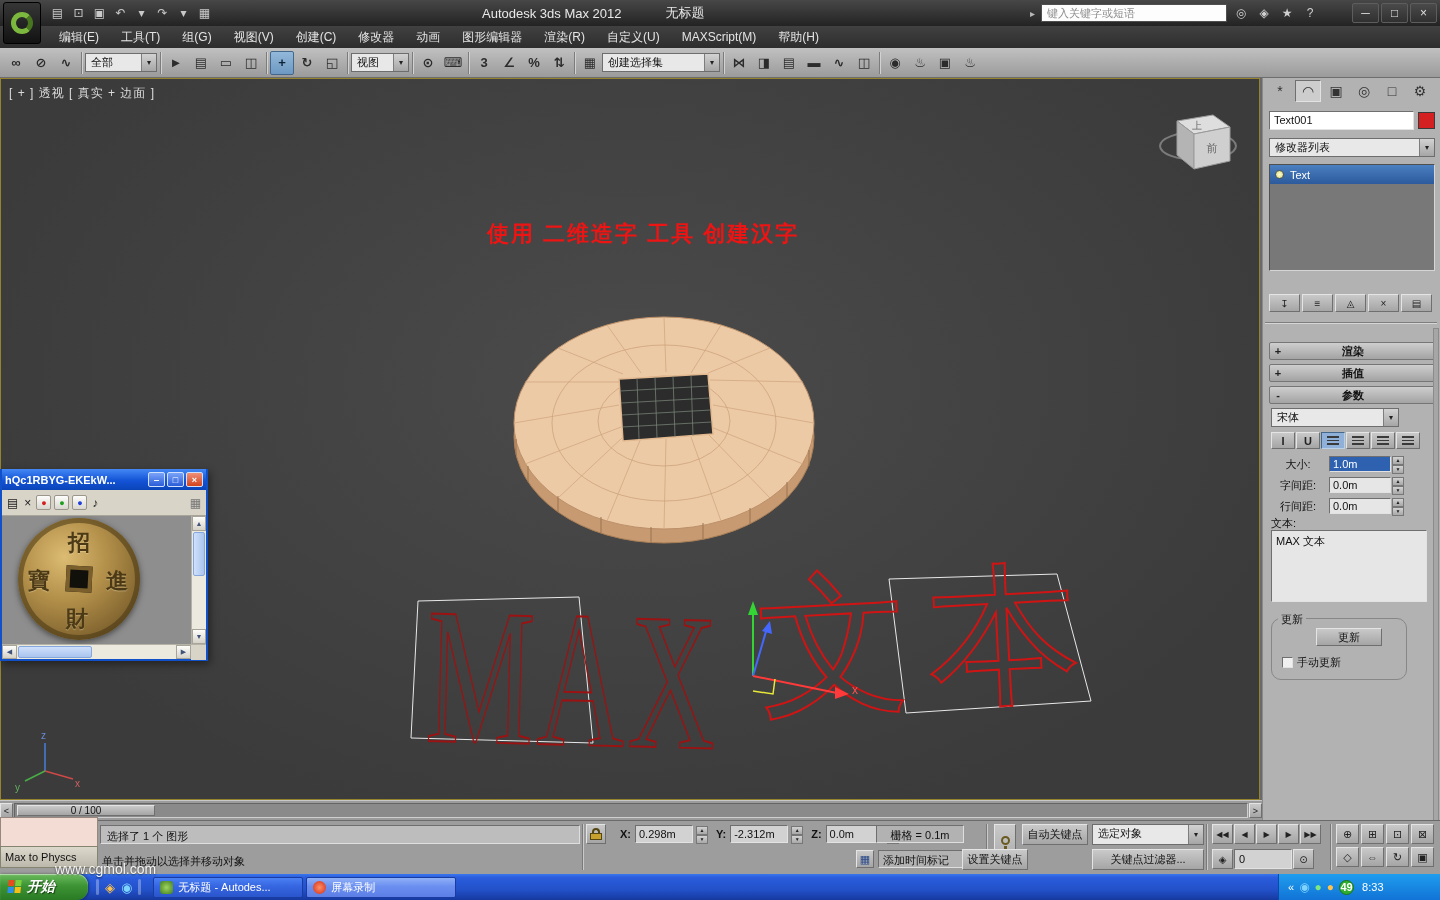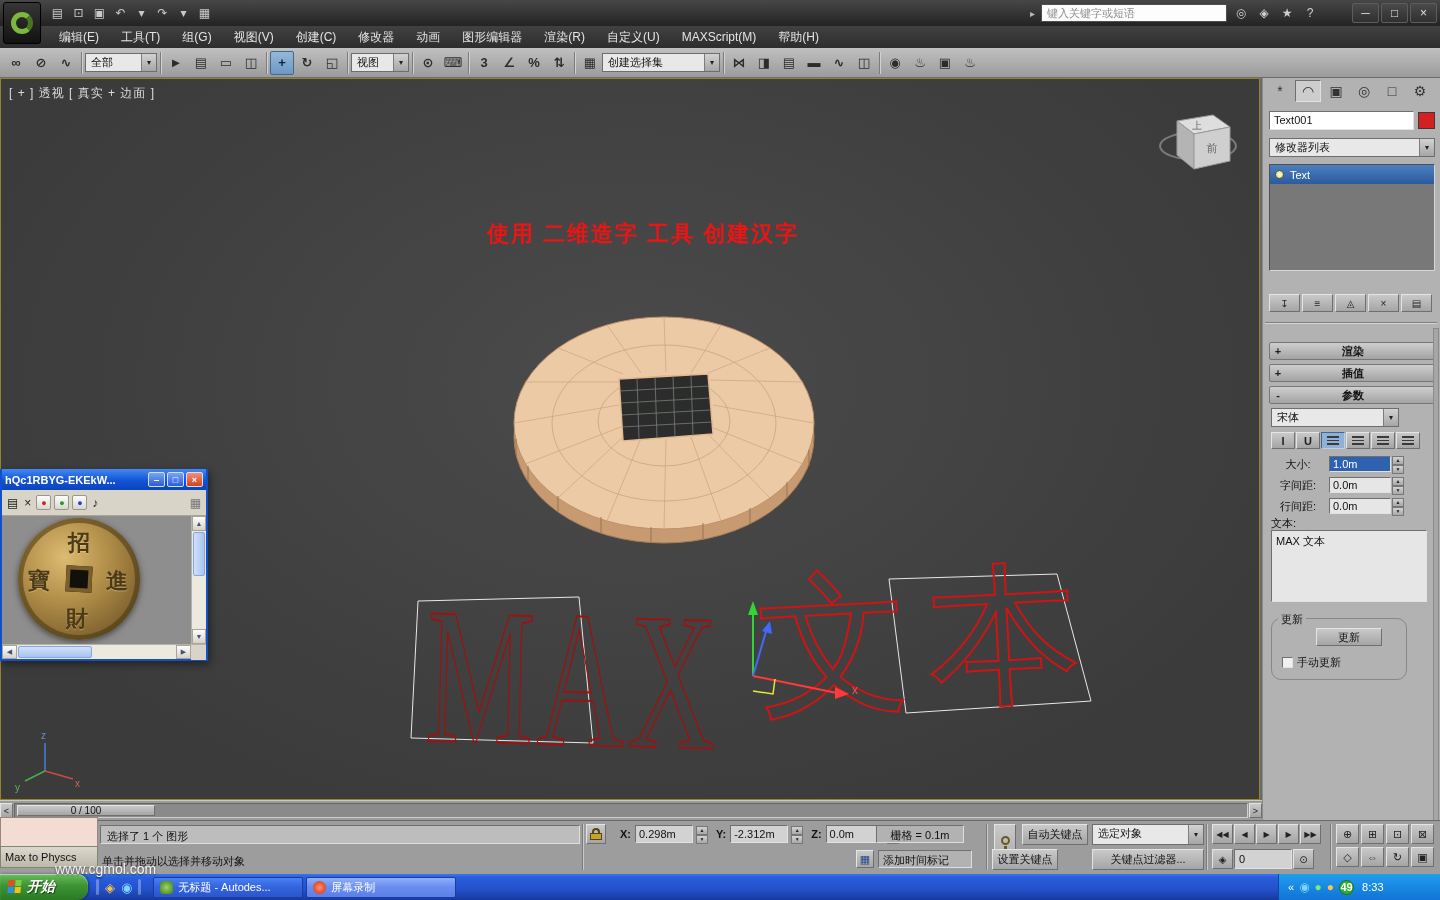--- a/index.html
+++ b/index.html
@@ -185,20 +185,24 @@
 
   <div class="tbtn">▤</div>
       <div class="tbtn">⊡</div>
       <div class="tbtn">▣</div>
       <div class="tbtn">↶</div>
       <div class="tbtn">▾</div>
       <div class="tbtn">↷</div>
       <div class="tbtn">▾</div>
       <div class="tbtn">▦</div>
     </div>
+  <div class="tb-title">
+    <span>Autodesk 3ds Max  2012</span>
+    <span>无标题</span>
+  </div>
   <div class="infocenter">
     <span class="ic-arrow">▸</span>
     <div class="search-box">键入关键字或短语</div>
     <div class="ic-icons">
 
     <div class="tbtn">◎</div>
         <div class="tbtn">◈</div>
         <div class="tbtn">★</div>
         <div class="tbtn">?</div>
       </div>
@@ -521,21 +525,21 @@
   <div class="vsep" style="left:582px"></div>
   <div class="vsep" style="left:986px"></div>
   <div class="vsep" style="left:1206px"></div>
   <div class="vsep" style="left:1330px"></div>
 
   <div class="bigkey raised">
     <span class="key-ring"></span>
     <span class="key-stem"></span>
   </div>
   <div class="skey raised" style="left:1022px; top:3px">自动关键点</div>
-  <div class="skey raised" style="left:992px; top:28px">设置关键点</div>
+  <div class="skey raised" style="left:962px; top:28px">设置关键点</div>
   <div class="ddctl tdrop" style="left:1092px; top:3px">
     <span class="txt">选定对象</span>
     <span class="arr">▾</span>
   </div>
   <div class="kfbtn raised">关键点过滤器...</div>
 
   <div class="playback">
 
   <div class="pb raised">◀◀</div>
       <div class="pb raised">◀</div>

